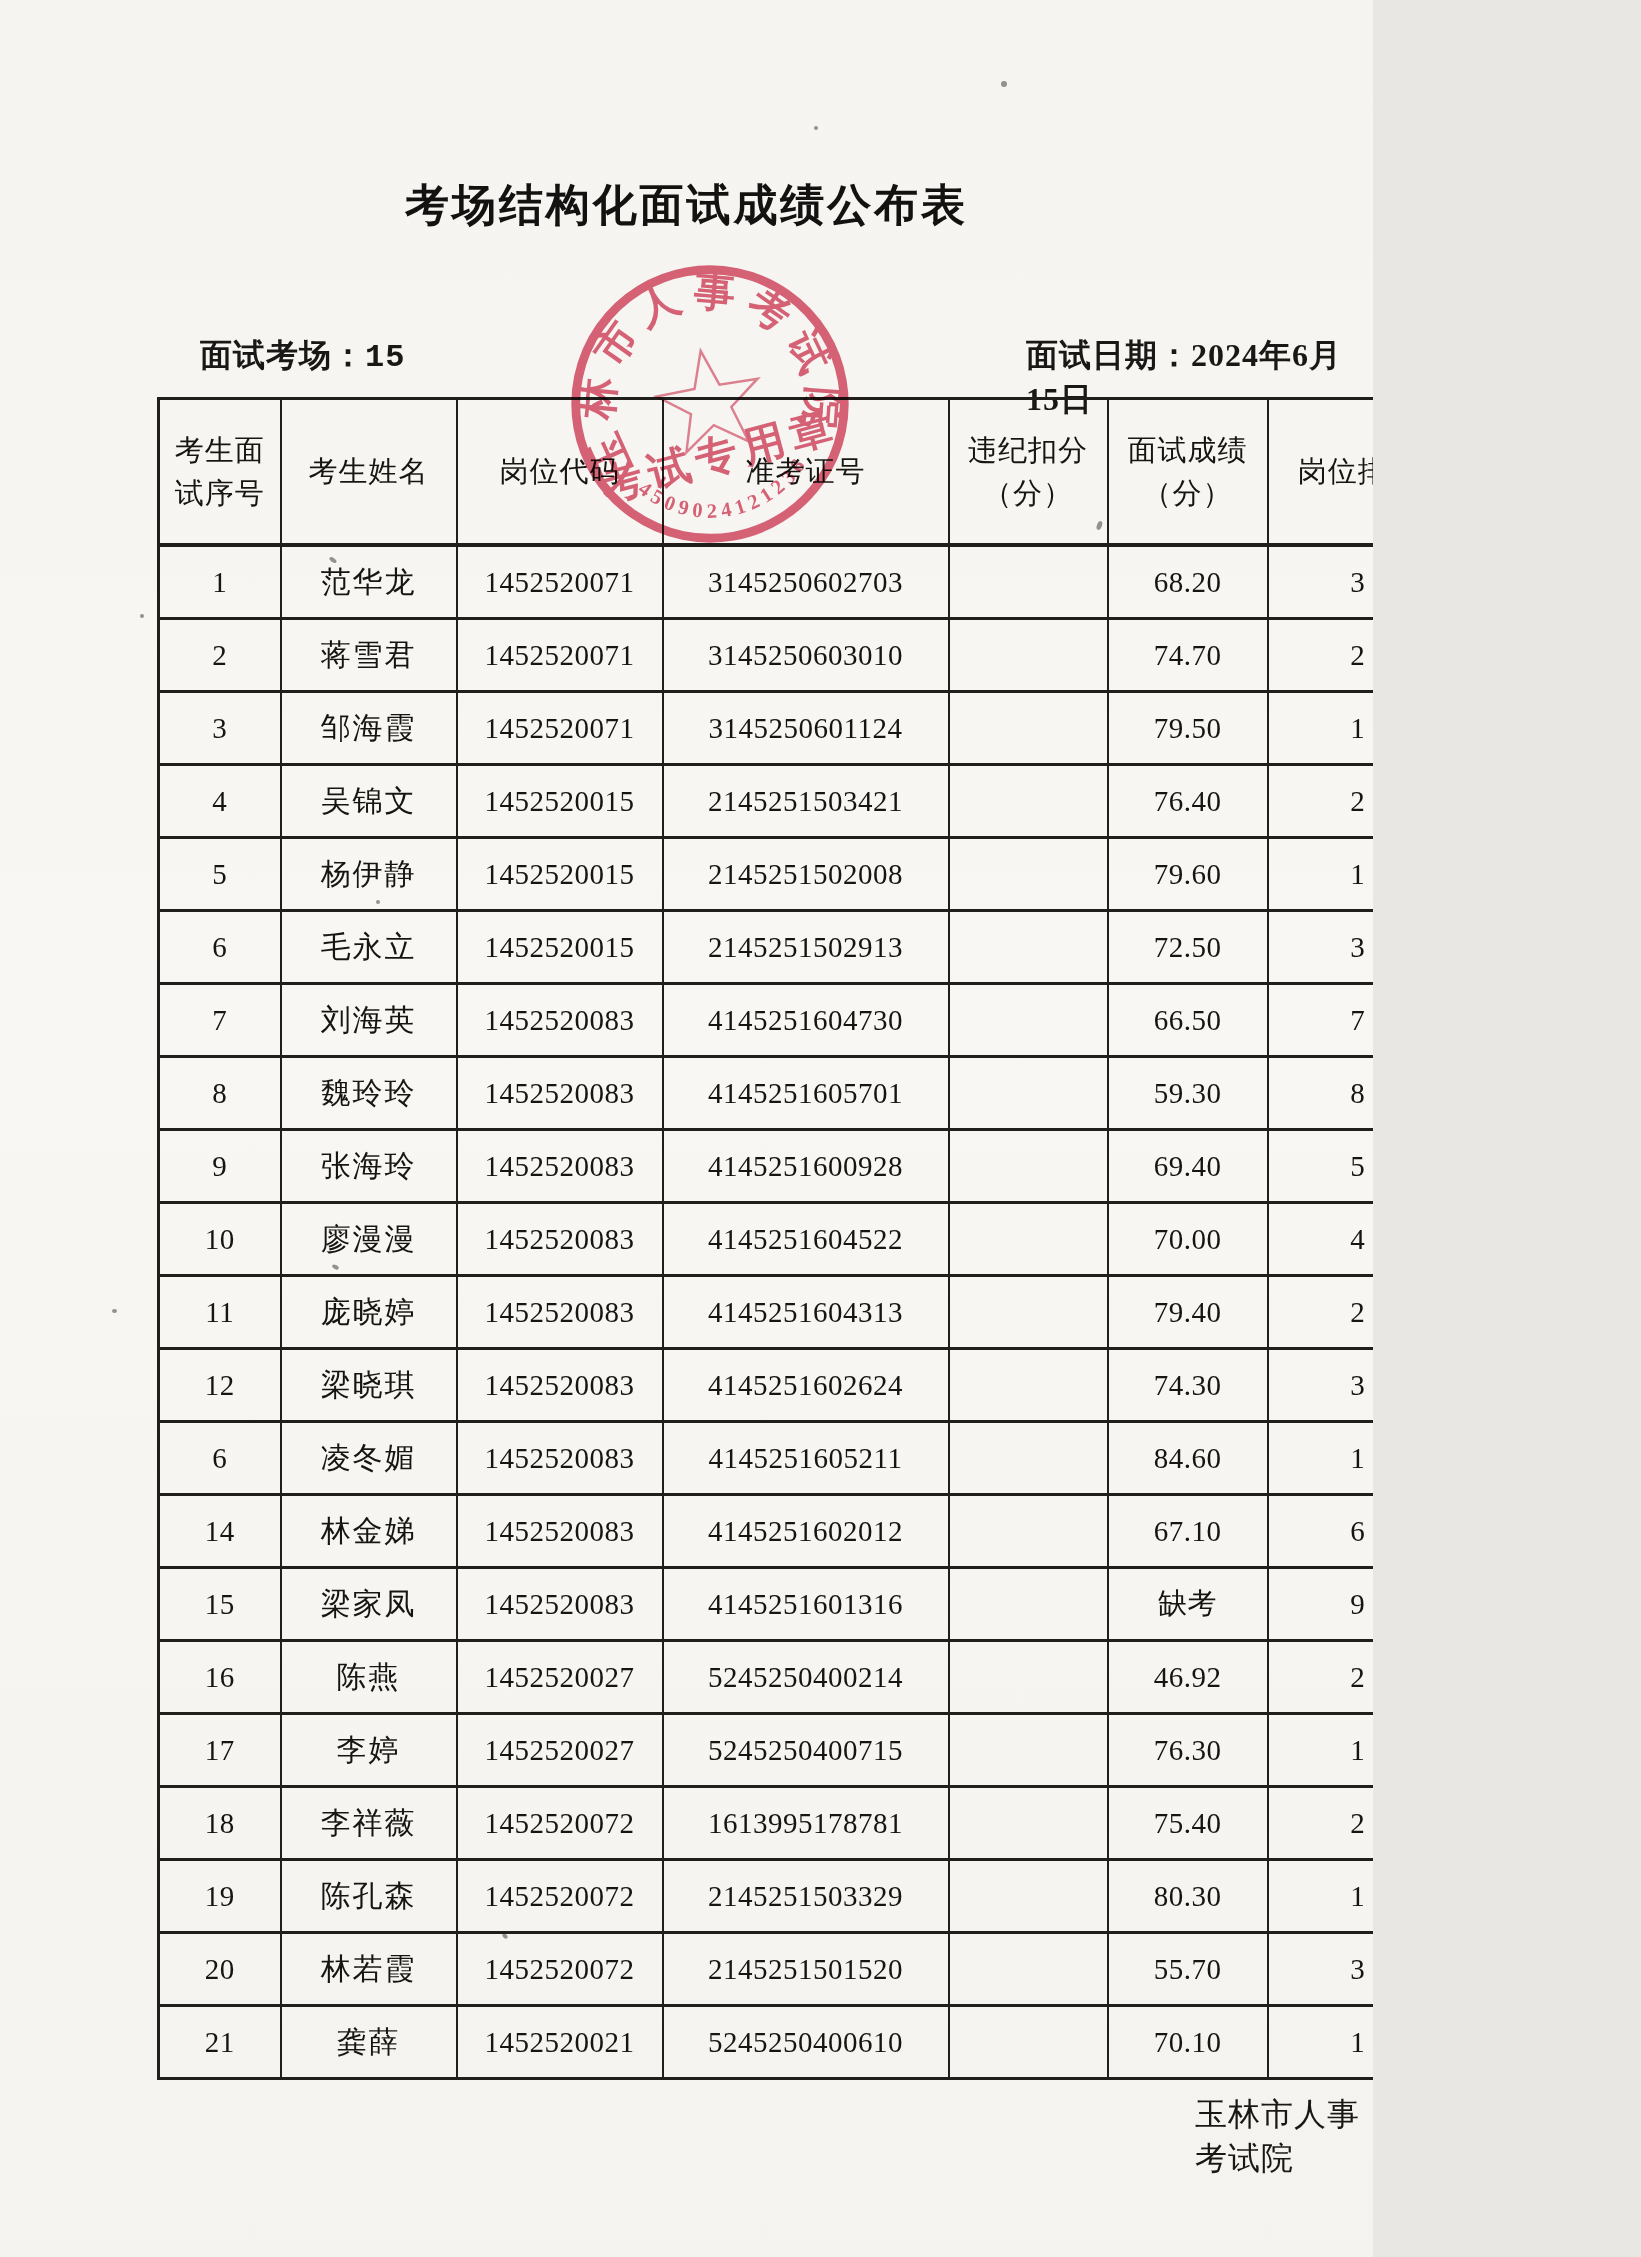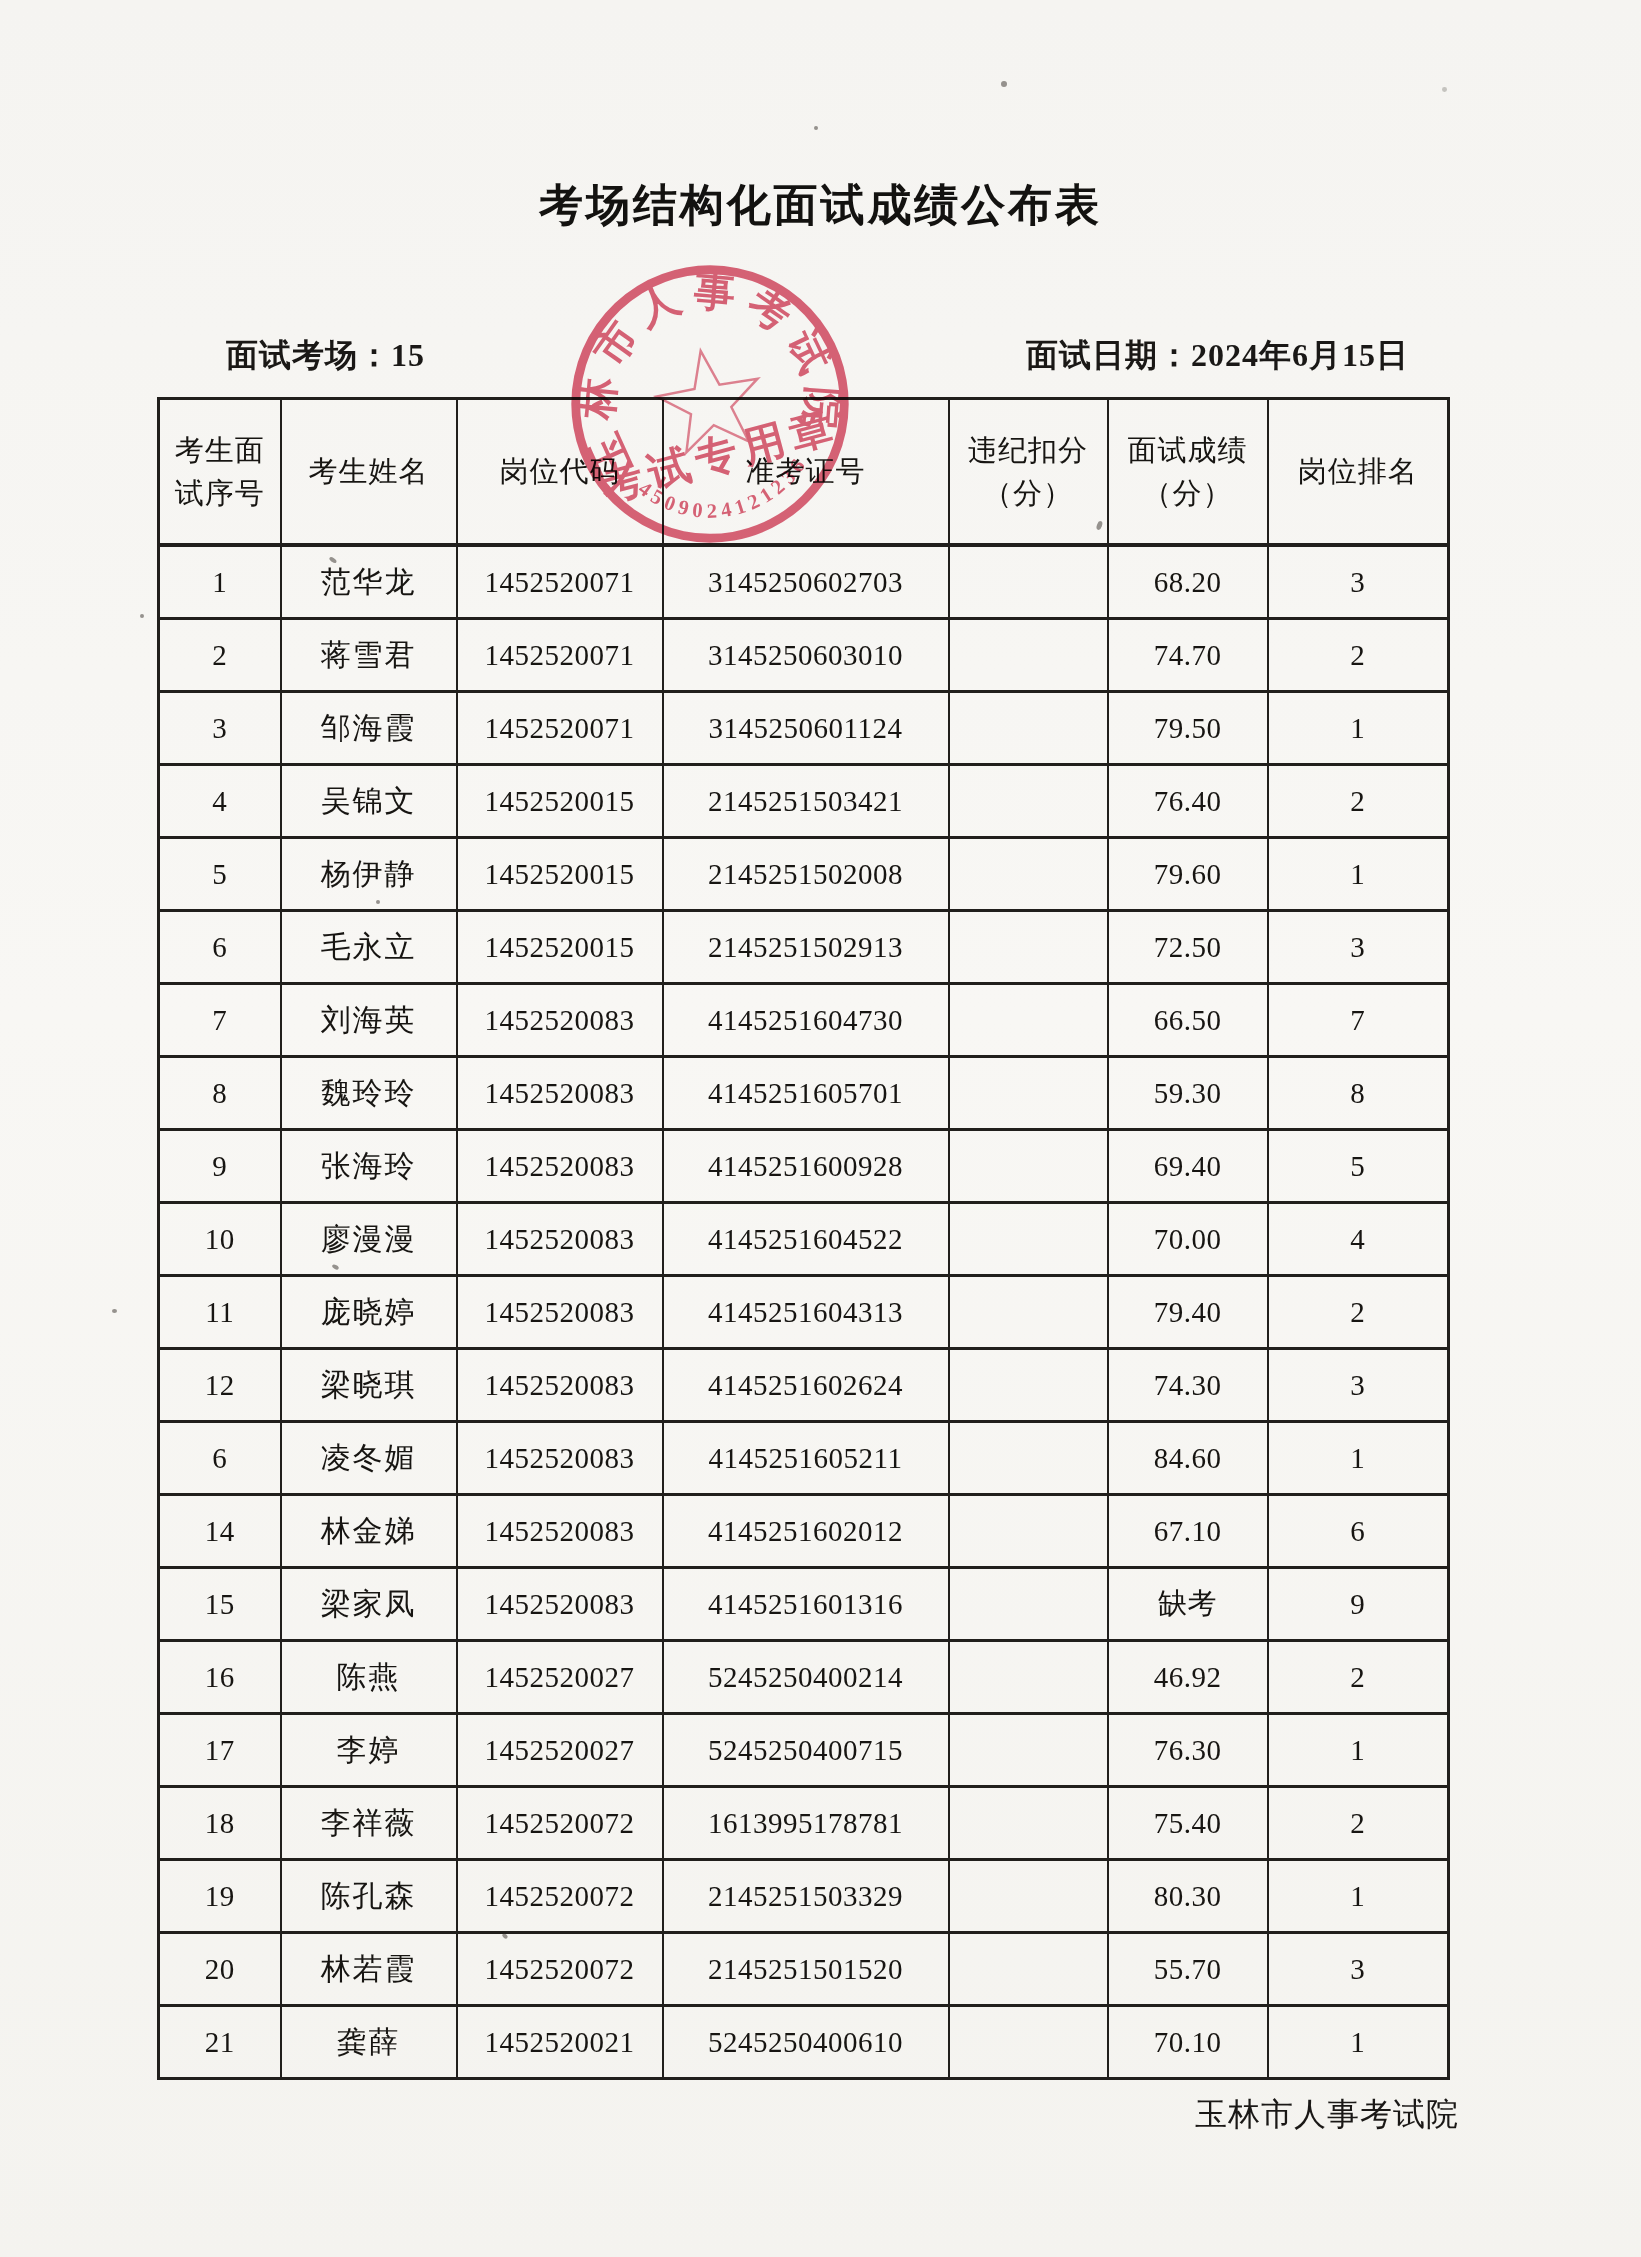--- a/index.html
+++ b/index.html
@@ -1,28 +1,28 @@
 <!DOCTYPE html>
 <html><head>
 <meta charset="utf-8">
 <style>
   html,body { margin:0; padding:0; }
   body { background:#e9e7e4; font-family:"Liberation Serif","DejaVu Serif",serif; }
   .page {
-    position:relative; width:1641px; height:2257px; overflow:hidden;
+    position:relative; width:1373px; height:2257px; overflow:hidden;
     background:linear-gradient(180deg,#f5f4f1 0%,#f8f7f4 45%,#f4f3ef 100%);
     color:#161412;
   }
   .title {
     position:absolute; top:176px; left:0; width:100%;
     text-align:center; font-size:44px; font-weight:700; letter-spacing:2.9px;
     font-family:"Liberation Sans","DejaVu Sans",sans-serif; color:#131210;
   }
   .meta { position:absolute; top:334px; font-size:32px; font-weight:700; color:#1a1816; letter-spacing:1px; }
-  .meta-venue { left:226px; }
+  .meta-venue { left:200px;font-family:Liberation Mono, monospace; }
   .meta-date { left:1026px; }
   table.score {
     position:absolute; left:157px; top:397px; width:1289px;
     border-collapse:collapse; table-layout:fixed;
     border:3.9px solid #211f1c;
   }
   table.score th, table.score td {
     border:2.9px solid #211f1c; border-top-width:3.9px; border-bottom-width:3.9px;
     text-align:center; vertical-align:middle; padding:0;
     font-size:29px; color:#171512; background:transparent;

